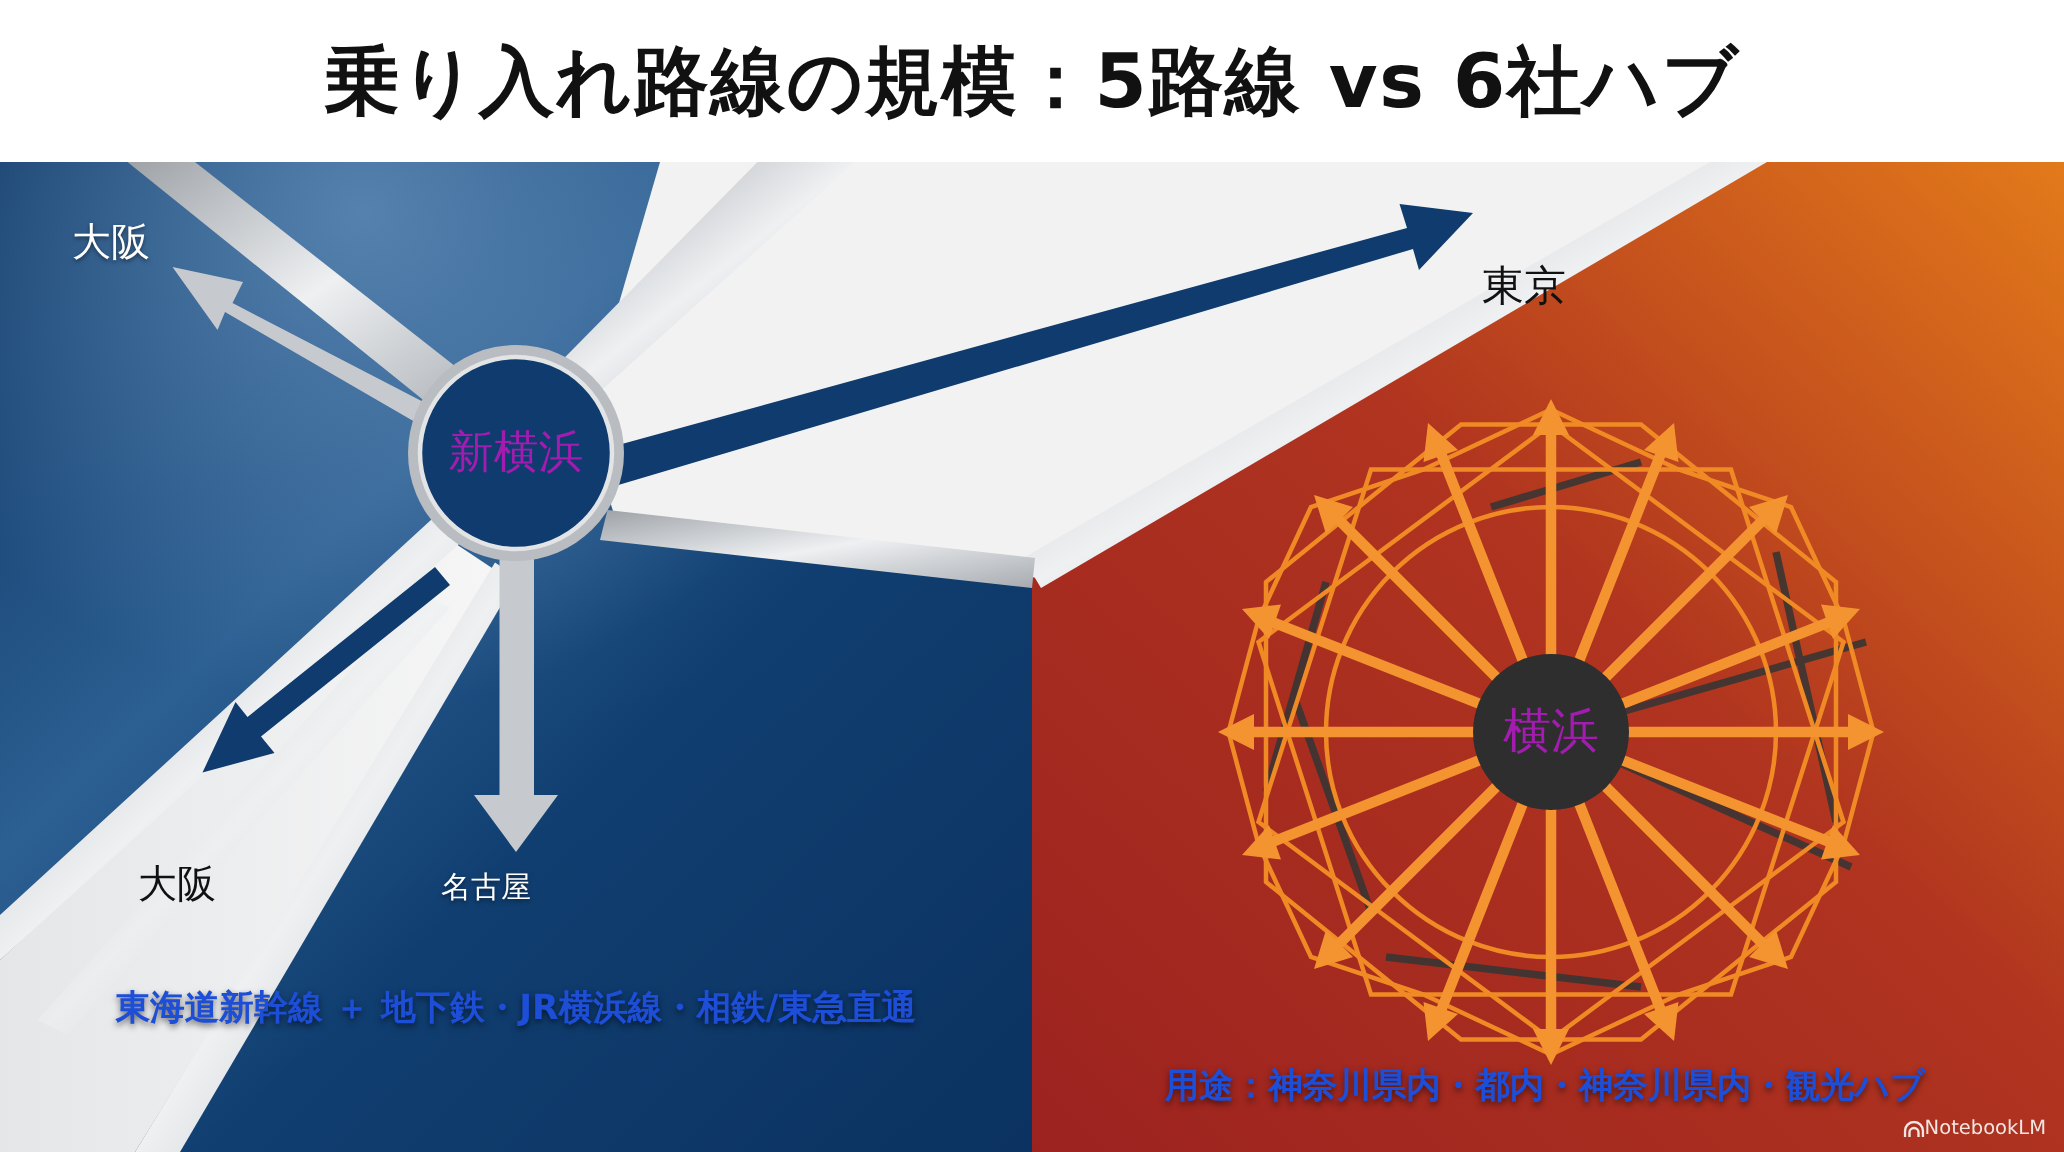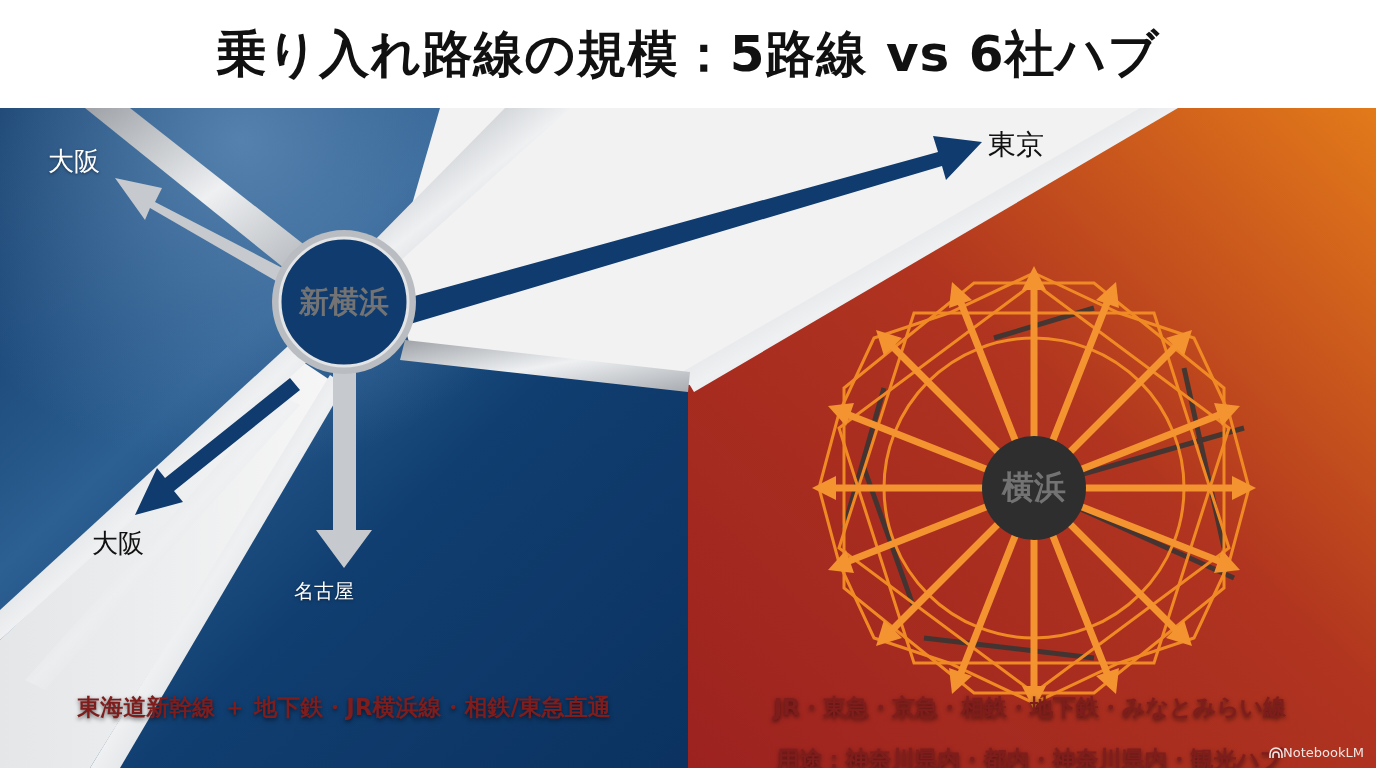--- a/index.html
+++ b/index.html
@@ -3,23 +3,23 @@
   <meta charset="utf-8">
   <style>
     html, body { margin: 0; padding: 0; }
     body { width: 1376px; height: 768px; overflow: hidden; background: #ffffff; font-family: "DejaVu Sans", "Liberation Sans", sans-serif; position: relative; }
     .title-bar { position: absolute; left: 0; top: 0; width: 1376px; height: 108px; background: #ffffff; display: flex; align-items: center; justify-content: center; }
     .title { font-size: 50px; font-weight: bold; color: #111111; letter-spacing: 1px; margin: 0; }
     .stage { position: absolute; left: 0; top: 108px; width: 1376px; height: 660px; overflow: hidden; }
     .stage svg.bg { position: absolute; left: 0; top: 0; }
     .label { position: absolute; font-weight: normal; white-space: nowrap; }
     .label.white { color: #ffffff; text-shadow: 0 1px 3px rgba(0,0,0,0.5); }
-    .label.black { color: #111111; }
-    .hub-text { position: absolute; font-weight: bold; color: #737373; white-space: nowrap; transform: translate(-50%, -50%); }
-    .caption { position: absolute; color: #7f1d1d; font-weight: bold; font-size: 23px; white-space: nowrap; text-shadow: 0 2px 4px rgba(0,0,0,0.55); transform: translateX(-50%); margin-top: 36px; }
+    .label.black { color: #111111; margin-top: 46px; }
+    .hub-text { position: absolute; font-weight: normal; color: #a21caf; white-space: nowrap; transform: translate(-50%, -50%); }
+    .caption { position: absolute; color: #1d4ed8; font-weight: bold; font-size: 23px; white-space: nowrap; text-shadow: 0 2px 4px rgba(0,0,0,0.55); transform: translateX(-50%); }
     .watermark { position: absolute; right: 12px; bottom: 8px; color: #f2e6e3; font-size: 13px; display: flex; align-items: center; gap: 0; text-align: center; }
   </style>
 </head>
 <body>
 
 <div class="title-bar">
   <h1 class="title">乗り入れ路線の規模：5路線 vs 6社ハブ</h1>
 </div>
 
 <div class="stage">
@@ -144,21 +144,20 @@
   <div class="hub-text" style="left:344px; top:194px; font-size:30px;">新横浜</div>
 
   <div class="label white" style="left:48px; top:36px; font-size:26px;">大阪</div>
   <div class="label black" style="left:92px; top:418px; font-size:26px;">大阪</div>
   <div class="label white" style="left:294px; top:470px; font-size:20px;">名古屋</div>
   <div class="label black" style="left:988px; top:18px; font-size:28px;">東京</div>
 
   <div class="hub-text" style="left:1034px; top:380px; font-size:32px;">横浜</div>
 
   <div class="caption" style="left:344px; top:548px;">東海道新幹線 ＋ 地下鉄・JR横浜線・相鉄/東急直通</div>
-  <div class="caption" style="left:1030px; top:548px;">JR・東急・京急・相鉄・地下鉄・みなとみらい線</div>
   <div class="caption" style="left:1030px; top:600px;">用途：神奈川県内・都内・神奈川県内・観光ハブ</div>
 
   <div class="watermark">
     <svg width="14" height="12" viewBox="0 0 14 12">
       <path d="M1 11 V7 A6 6 0 0 1 13 7 V11" stroke="#f2e6e3" stroke-width="1.6" fill="none"></path>
       <path d="M4 11 V8 A3 3 0 0 1 10 8 V11" stroke="#f2e6e3" stroke-width="1.6" fill="none"></path>
     </svg>
     <span>NotebookLM</span>
   </div>
 </div>

